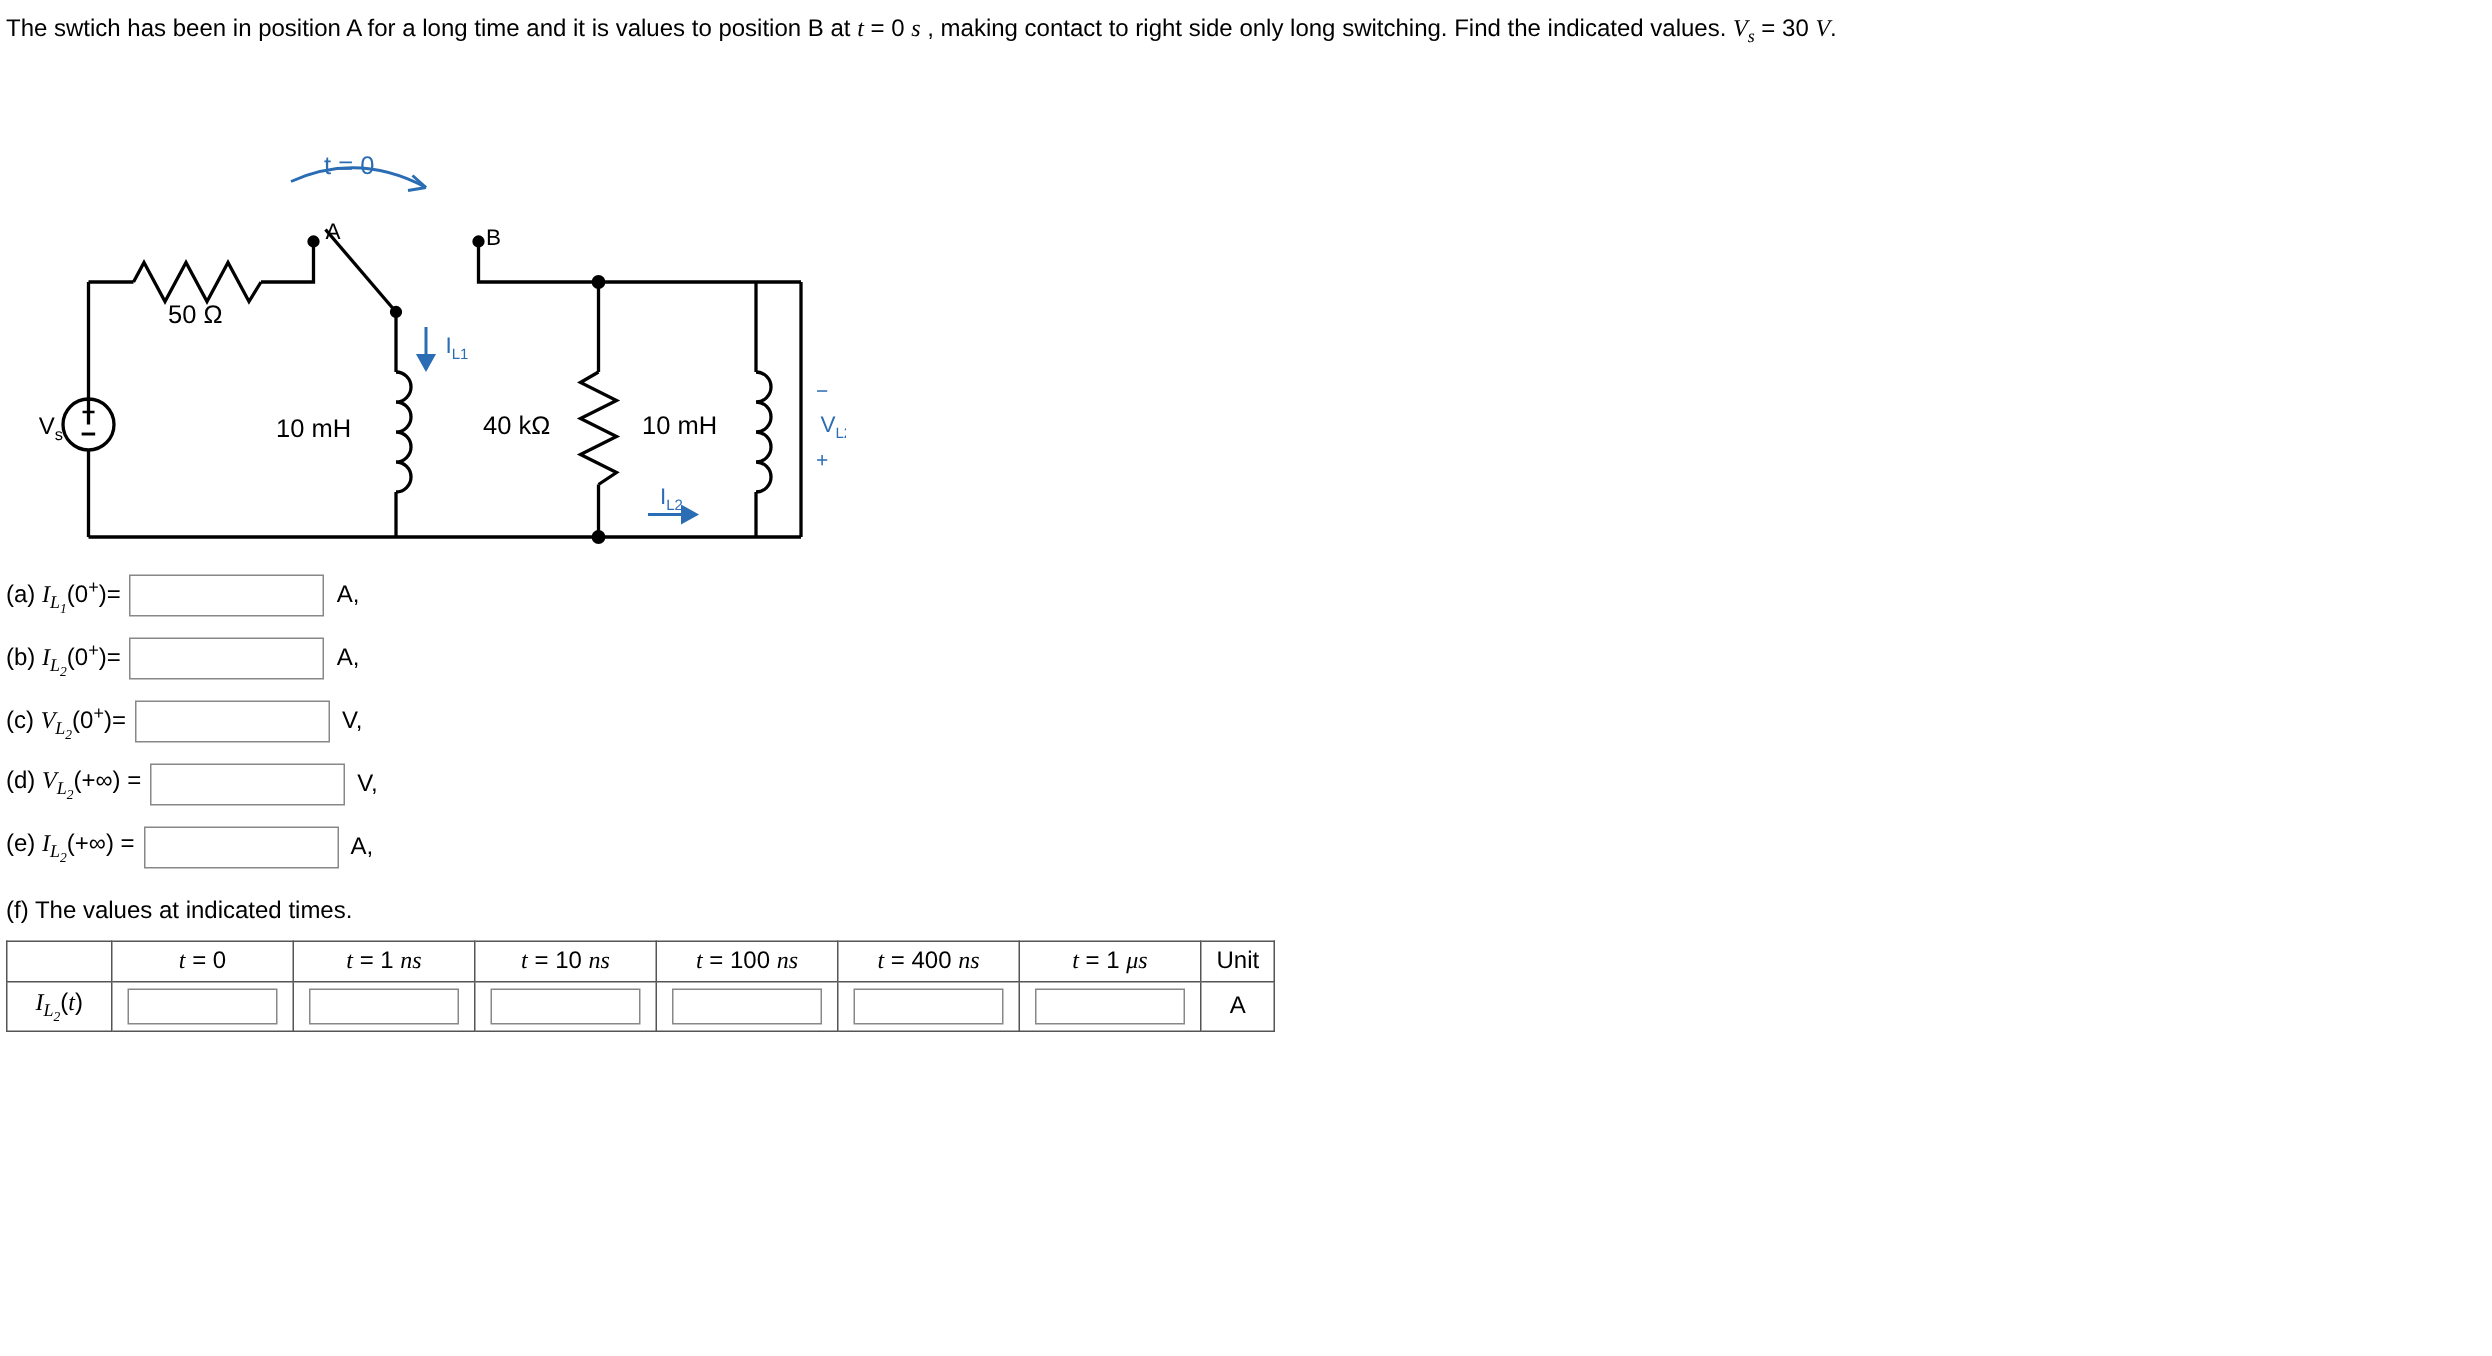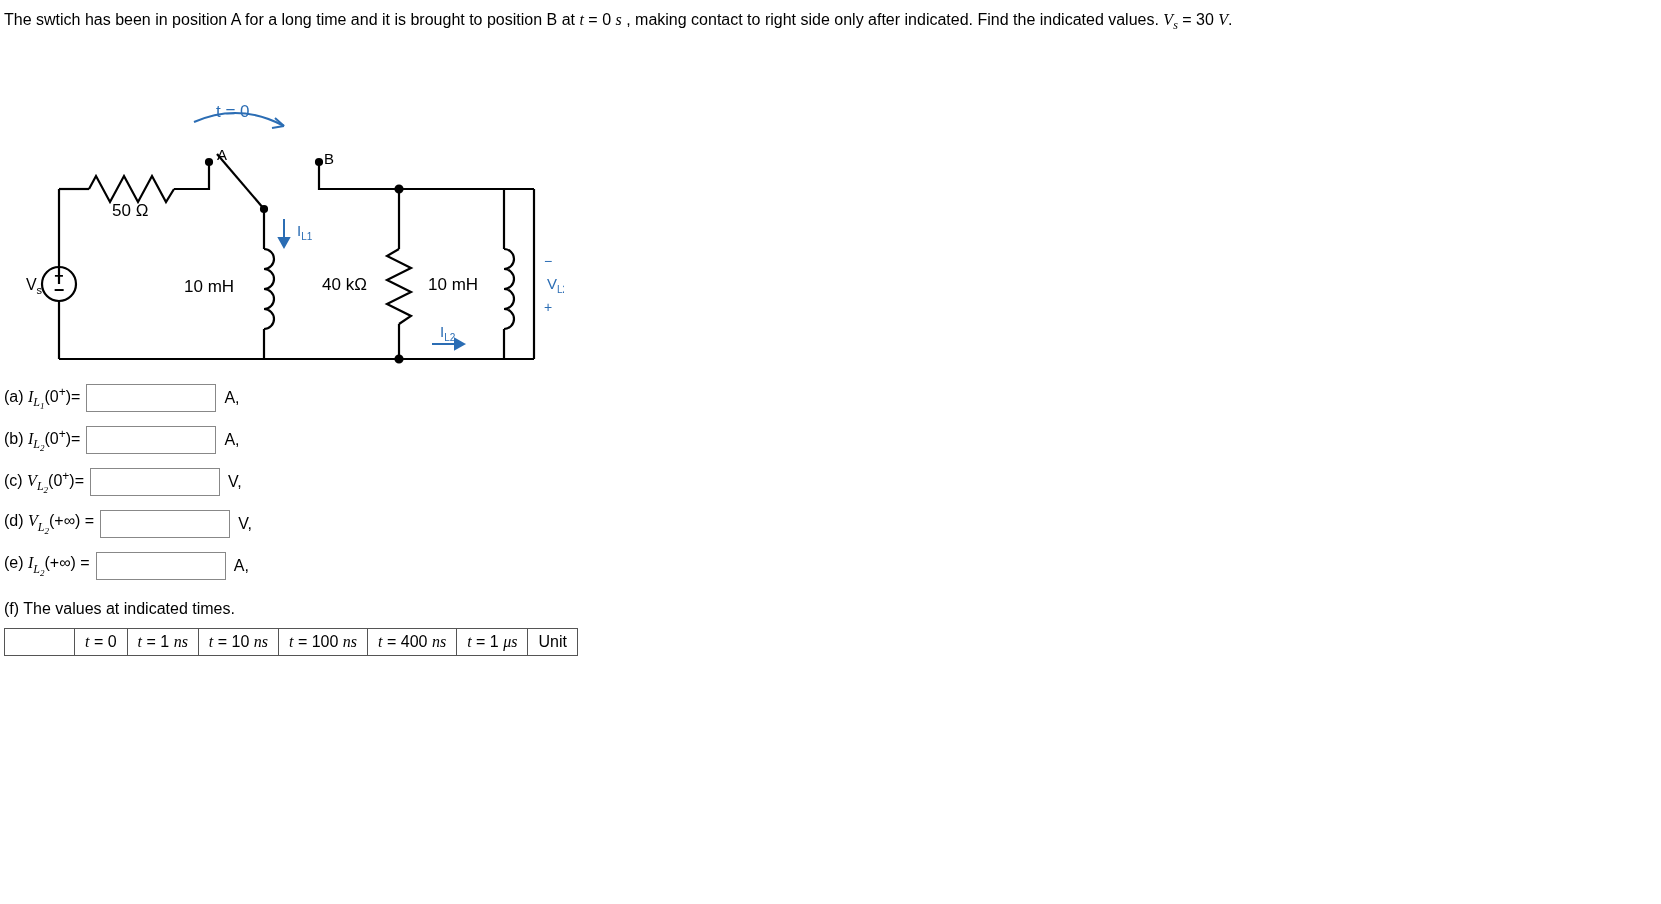--- a/index.html
+++ b/index.html
@@ -60,23 +60,23 @@
       padding: 2px 4px;
       font-size: 14px;
       background: #fff;
     }
     table.val-table td.rowhead { width: 70px; }
   </style>
 </head>
 <body>
 
 <div class="problem-text">
-  <span>The swtich has been in position A for a long time and it is brought to position B at </span>
+  <span>The swtich has been in position A for a long time and it is values to position B at </span>
   <span class="ital">t</span> = 0 <span class="ital">s</span>
-  <span>, making contact to right side only after indicated. Find the indicated values. </span>
+  <span>, making contact to right side only long switching. Find the indicated values. </span>
   <span class="ital">V<span class="sub">s</span></span> = 30 <span class="ital">V</span><span>.</span>
 </div>
 
 <div class="circuit-container">
   <svg width="560" height="310" viewBox="0 0 560 310">
 
     <g stroke="#000" stroke-width="2.2" fill="none">
 
       <path d="M 55 230 L 55 135"></path>
       <circle cx="55" cy="230" r="17"></circle>
@@ -189,14 +189,24 @@
       <tr>
     <td class="rowhead"></td>
     <td><span class="ital">t</span> = 0</td>
     <td><span class="ital">t</span> = 1 <span class="ital">ns</span></td>
     <td><span class="ital">t</span> = 10 <span class="ital">ns</span></td>
     <td><span class="ital">t</span> = 100 <span class="ital">ns</span></td>
     <td><span class="ital">t</span> = 400 <span class="ital">ns</span></td>
     <td><span class="ital">t</span> = 1 <span class="ital">μs</span></td>
     <td>Unit</td>
   </tr>
+  <tr>
+    <td class="rowhead"><span class="ital">I<span class="sub">L<span class="sub">2</span></span></span>(<span class="ital">t</span>)</td>
+    <td><input type="text" style=""></td>
+    <td><input type="text" style=""></td>
+    <td><input type="text" style=""></td>
+    <td><input type="text" style=""></td>
+    <td><input type="text" style=""></td>
+    <td><input type="text" style=""></td>
+    <td>A</td>
+  </tr>
 </tbody>
   </table>
 
 </body></html>

